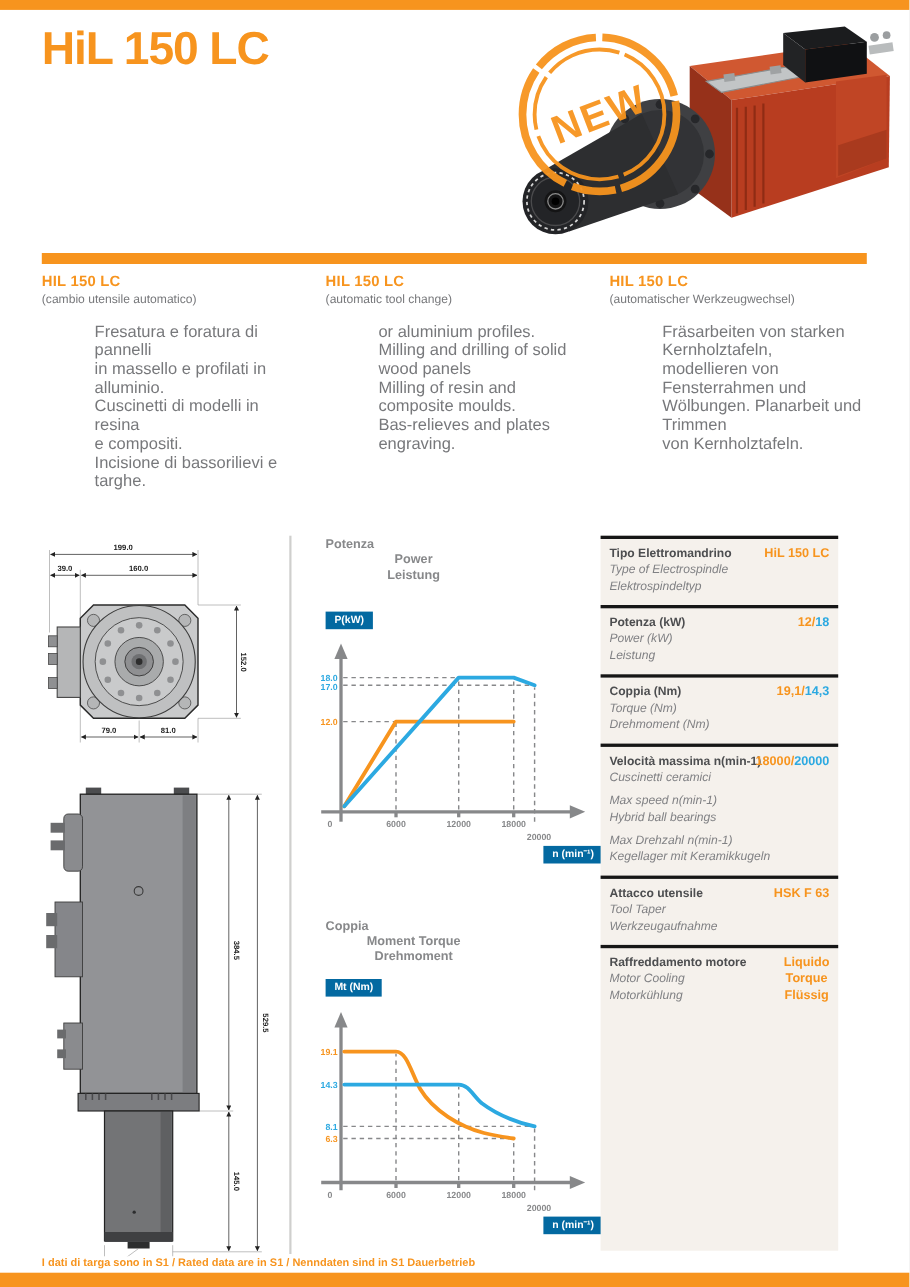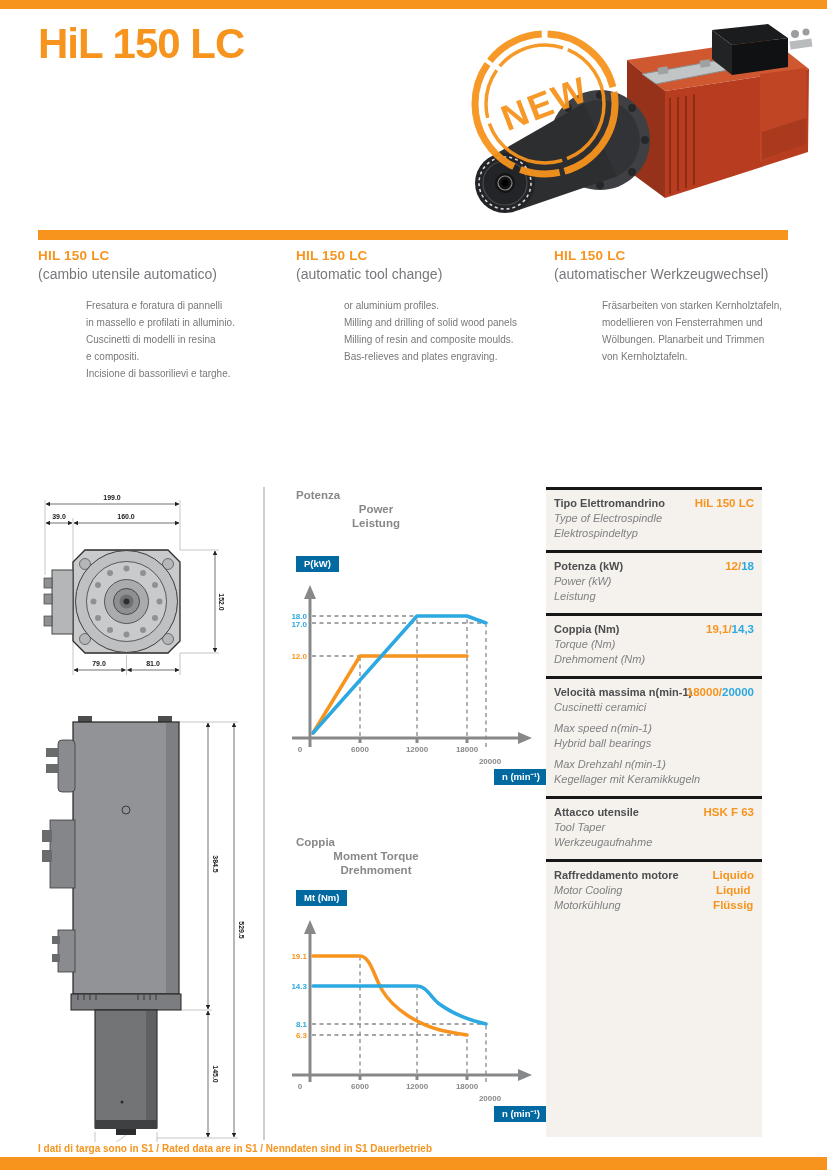--- a/index.html
+++ b/index.html
@@ -3,23 +3,23 @@
 <meta charset="utf-8">
 <style>
   html,body{margin:0;padding:0;background:#e9e9e9;}
   .page{position:relative;width:827px;height:1170px;background:#ffffff;margin:0 auto;
         font-family:"Liberation Sans",sans-serif;overflow:hidden;}
   .abs{position:absolute;}
   .bar{background:#F7941E;}
   .title{left:38px;top:20px;font-size:42px;font-weight:800;color:#F7941E;letter-spacing:-1px;}
   .col{width:232px;top:248px;}
   .col-head{font-size:13.5px;font-weight:800;color:#F7941E;letter-spacing:.2px;}
-  .col-sub{font-size:14px;color:#77787B;margin-top:3px;}
+  .col-sub{font-size:11px;color:#77787B;margin-top:3px;}
   .col-body{margin-top:15px;}
-  .col-line{font-size:10px;color:#77787B;line-height:17px;min-height:17px;padding-left:48px;}
+  .col-line{font-size:15px;color:#77787B;line-height:17px;min-height:17px;padding-left:48px;}
   .vrule{left:263px;top:487px;width:2px;height:653px;background:#cfcfcd;}
   .chart-head{left:296px;width:160px;font-size:11.5px;font-weight:700;color:#87888A;line-height:14px;}
   .it{text-align:center;}
   .badge{display:inline-block;background:#0369a1;color:#fff;font-size:9.5px;font-weight:700;
          padding:3px 8px;line-height:1;}
   .spec{left:546px;top:487px;width:216px;height:650px;background:#F5F1EC;}
   .spec-row{position:relative;border-top:3px solid #161616;padding:6px 8px 9px 8px;}
   .sl1{font-size:11px;font-weight:700;color:#4D4E50;line-height:15px;}
   .sli{font-size:11px;font-style:italic;color:#808184;line-height:15px;}
   .gap{margin-top:6px;}
@@ -387,21 +387,21 @@
       <div class="spec-val">
         <span class="v-orange">HSK F 63</span>
       </div>
     </div>
     <div class="spec-row">
       <div class="sl1">Raffreddamento motore</div>
       <div class="sli">Motor Cooling</div>
       <div class="sli">Motorkühlung</div>
       <div class="spec-val">
         <div class="v-orange">Liquido</div>
-        <div class="v-orange it">Liquid</div>
+        <div class="v-orange it">Torque</div>
         <div class="v-orange it">Flüssig</div>
       </div>
     </div>
   </div>
 
   <div class="abs footer">
     <span>I dati di targa sono in S1 / </span><span class="it">Rated data are in S1 / </span><span class="it">Nenndaten sind in S1 Dauerbetrieb</span>
   </div>
 
   <div class="abs bar" style="left:0;top:1157px;width:827px;height:13px;"></div>

